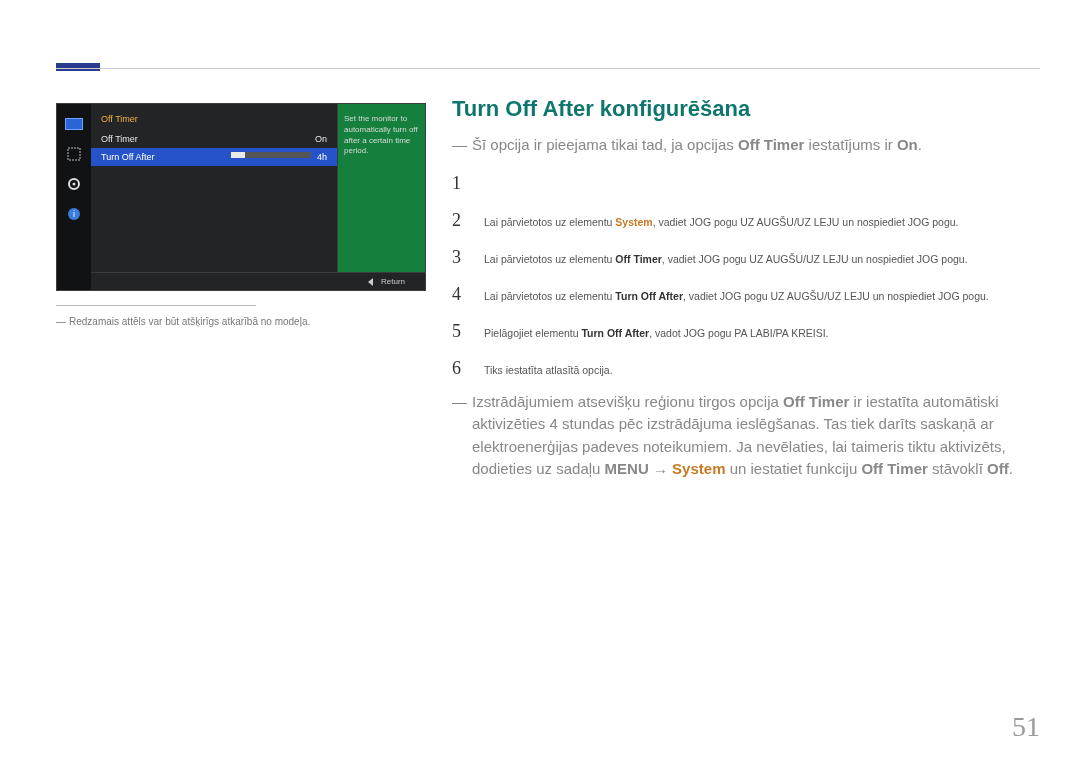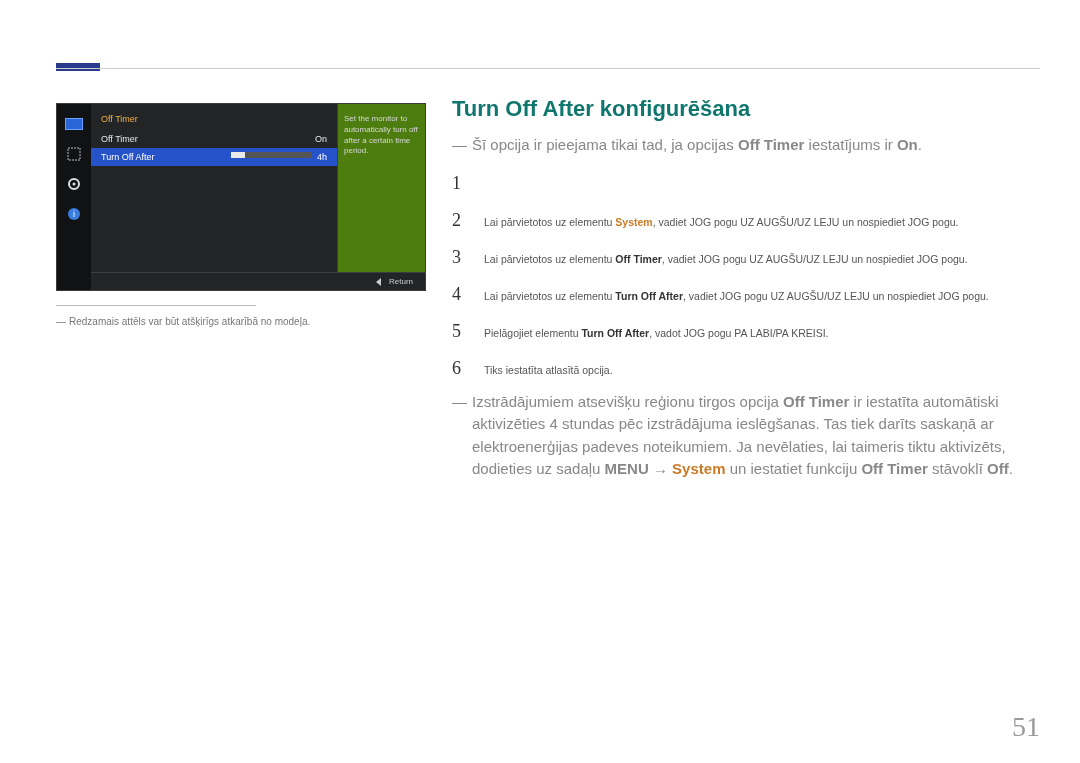--- a/index.html
+++ b/index.html
@@ -93,34 +93,34 @@
     margin: 0 6px;
   }
   .slider-fill {
     position: absolute;
     left: 0; top: 0; bottom: 0;
     width: 18%;
     background: #eaeaea;
   }
   .osd-desc {
     width: 88px;
-    background: #4d7c0f;
+    background: #15803d;
     font-size: 8px;
     line-height: 1.35;
     padding: 10px 6px;
     color: #d8d8d8;
     border-left: 1px solid #3a3c3e;
   }
   .osd-footer {
     height: 18px;
     border-top: 1px solid #3a3c3e;
     display: flex;
     justify-content: flex-end;
     align-items: center;
-    padding: 0 12px;
+    padding: 0 20px;
     font-size: 8px;
     gap: 8px;
     color: #ccc;
   }
   .tri-left {
     width: 0; height: 0;
     border-top: 4px solid transparent;
     border-bottom: 4px solid transparent;
     border-right: 5px solid #ccc;
   }

